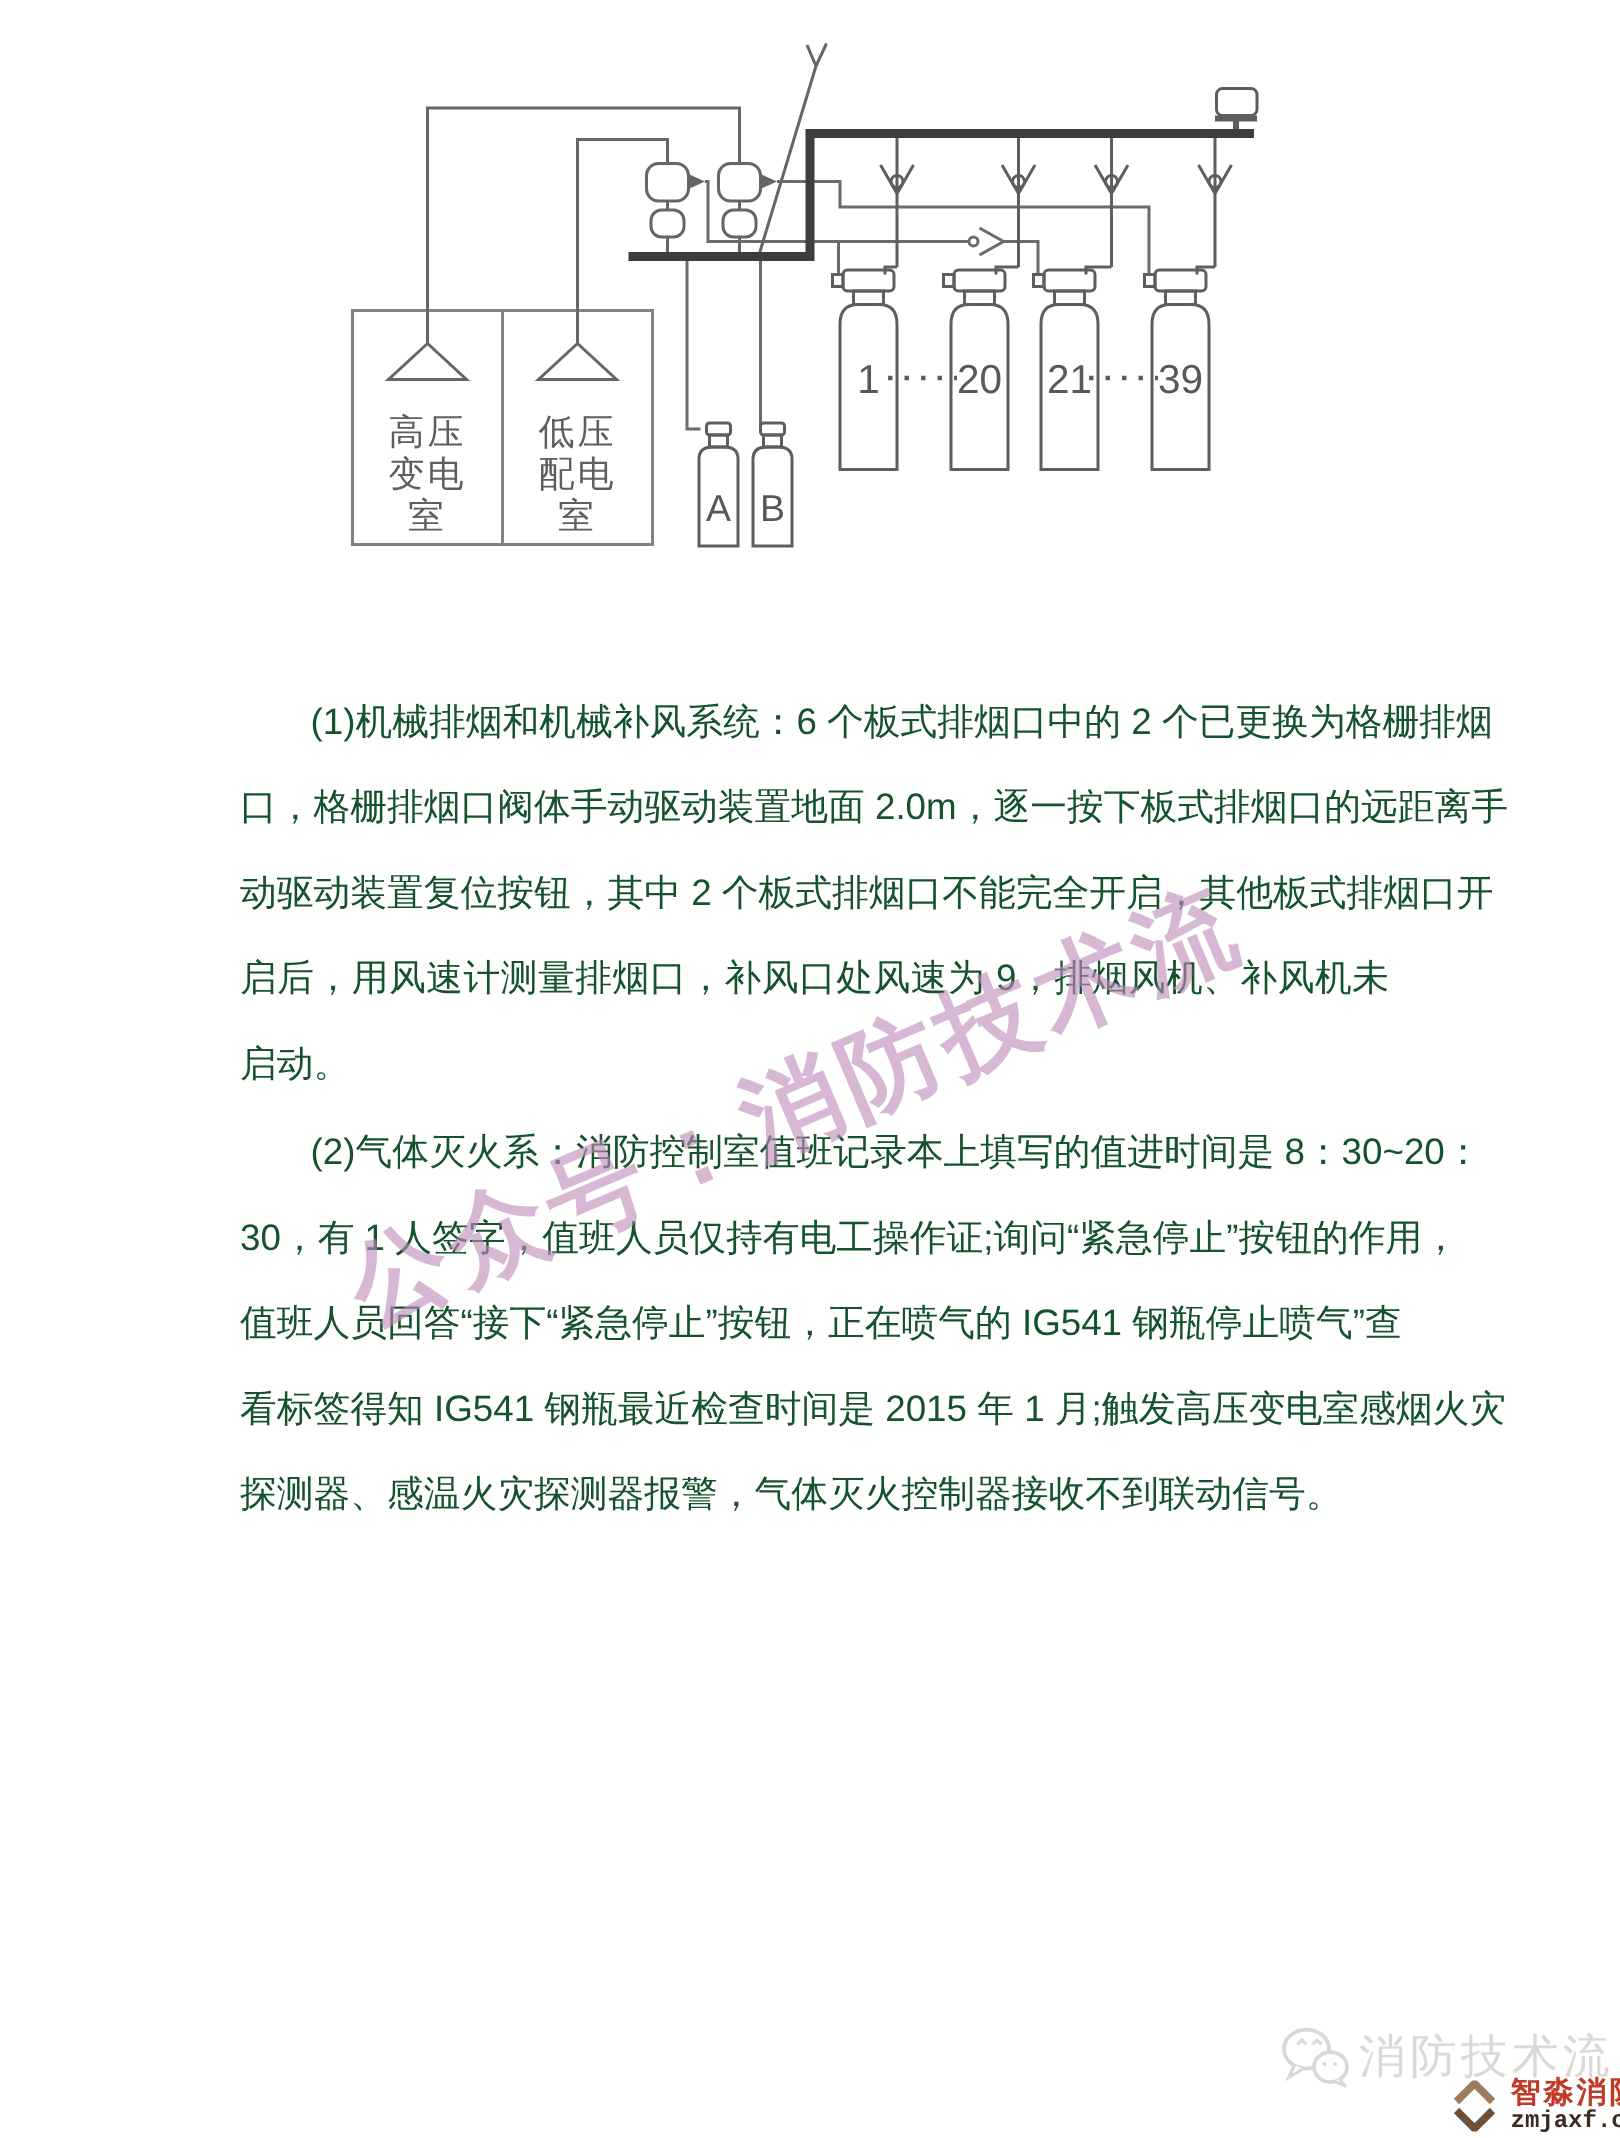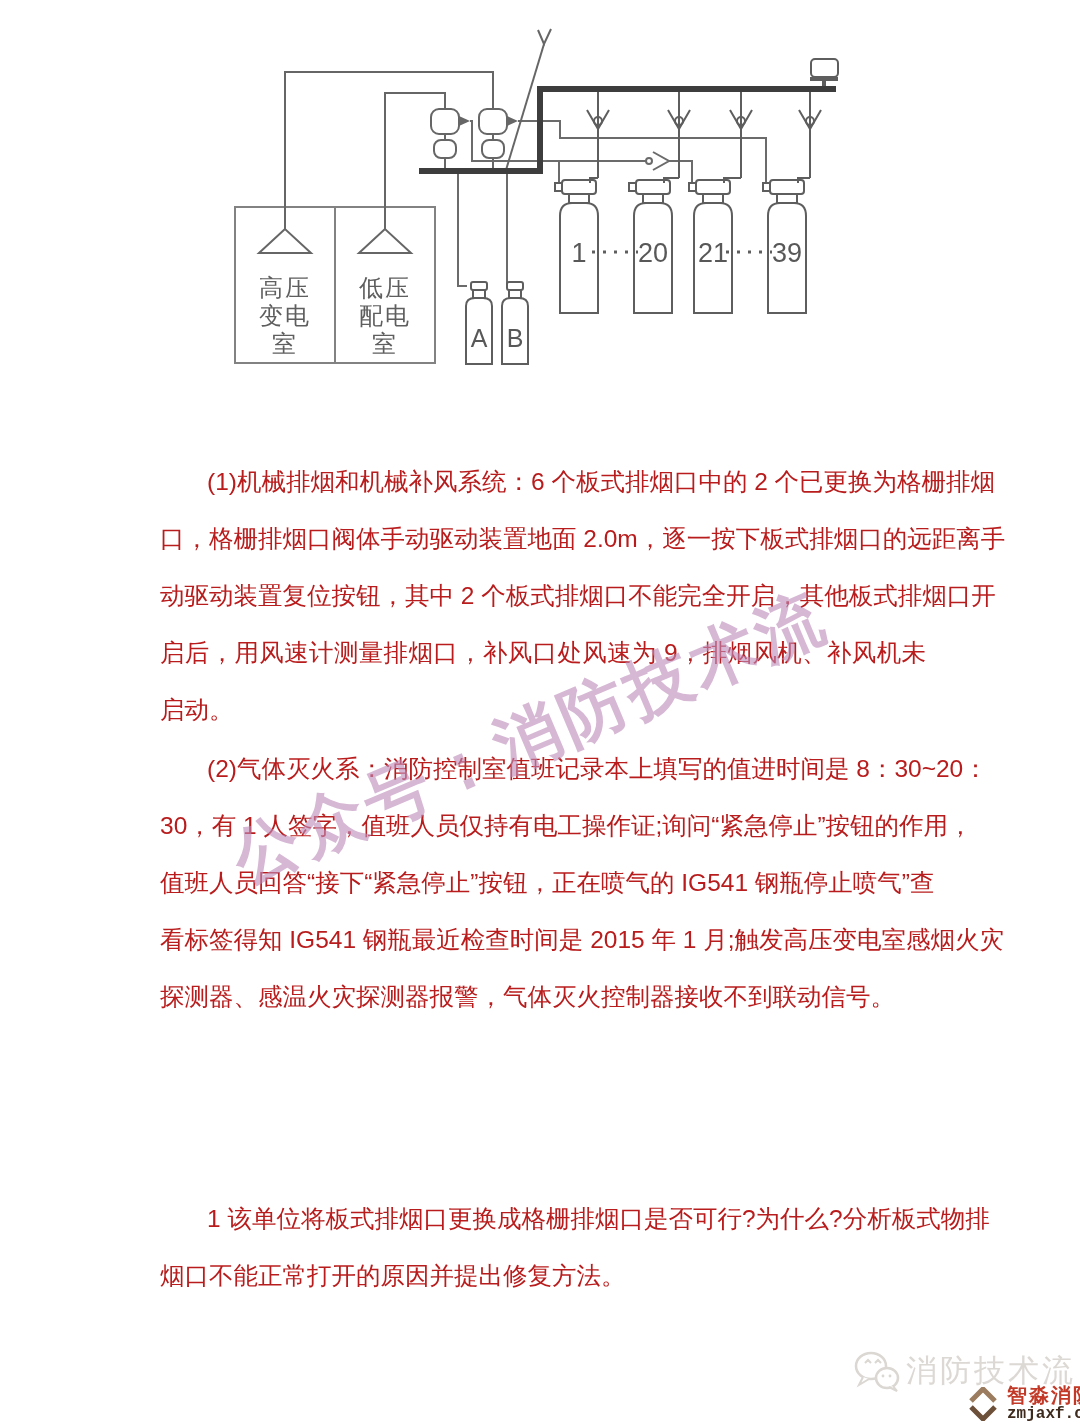--- a/index.html
+++ b/index.html
@@ -6,21 +6,21 @@
   .page{
     position:relative;
     width:1080px;height:1425px;
     background:#ffffff;
     overflow:hidden;
     font-family:"Liberation Sans","DejaVu Sans",sans-serif;
   }
   .diagram{position:absolute;left:0;top:0;}
   .para{
     position:absolute;left:160px;width:766px;
-    font-size:24.5px;color:#b91c1c;
+    font-size:24.5px;color:#14532d;
   }
   .para .line{
     line-height:57px;
     text-align:justify;
     text-align-last:justify;
     white-space:nowrap;
   }
   .para .line.first{text-indent:47px;}
   .para .line.last{text-align-last:left;white-space:normal;}
   .p1{top:453px;}
@@ -197,24 +197,20 @@
 
   <div class="para p2">
     <div class="line first">(2)气体灭火系：消防控制室值班记录本上填写的值进时间是 8：30~20：</div>
     <div class="line">30，有 1 人签字，值班人员仅持有电工操作证;询问“紧急停止”按钮的作用，</div>
     <div class="line">值班人员回答“接下“紧急停止”按钮，正在喷气的 IG541 钢瓶停止喷气”查</div>
     <div class="line">看标签得知 IG541 钢瓶最近检查时间是 2015 年 1 月;触发高压变电室感烟火灾</div>
     <div class="line last">探测器、感温火灾探测器报警，气体灭火控制器接收不到联动信号。</div>
   </div>
 
 
-  <div class="para q1">
-    <div class="line first">1 该单位将板式排烟口更换成格栅排烟口是否可行?为什么?分析板式物排</div>
-    <div class="line last">烟口不能正常打开的原因并提出修复方法。</div>
-  </div>
 
   <div class="watermark">公众号：消防技术流</div>
 
   <div class="footer-brand">
     <svg width="46" height="44" viewBox="0 0 46 44" aria-hidden="true">
       <ellipse cx="17" cy="17" rx="15" ry="13" fill="#ffffff" stroke="#dbd7d2" stroke-width="2.5"></ellipse>
       <path d="M9 28 L5 36 L15 30" fill="#ffffff" stroke="#dbd7d2" stroke-width="2"></path>
       <path d="M11 14 l3 -3 l3 3 M21 14 l3 -3 l3 3" fill="none" stroke="#dbd7d2" stroke-width="2"></path>
       <ellipse cx="33" cy="29" rx="11" ry="10" fill="#ffffff" stroke="#dbd7d2" stroke-width="2.5"></ellipse>
       <path d="M39 37 L43 42 L35 38" fill="#ffffff" stroke="#dbd7d2" stroke-width="2"></path>

